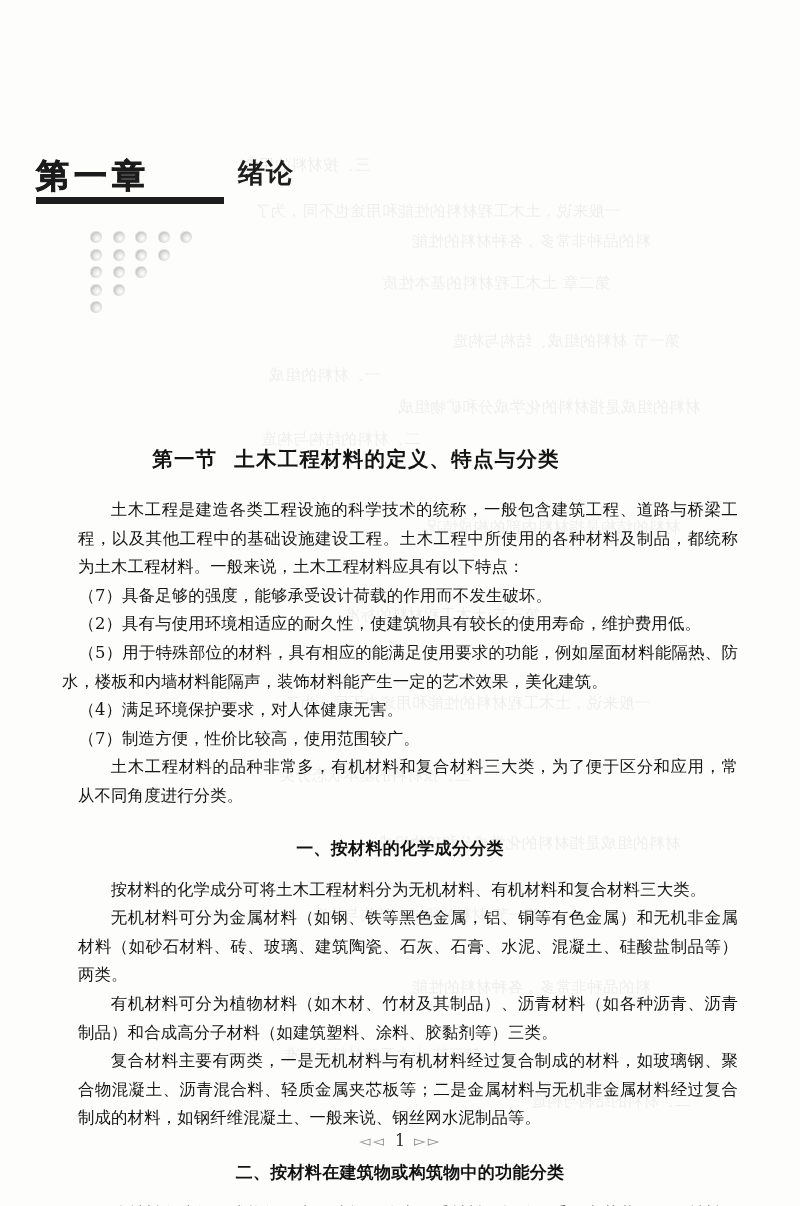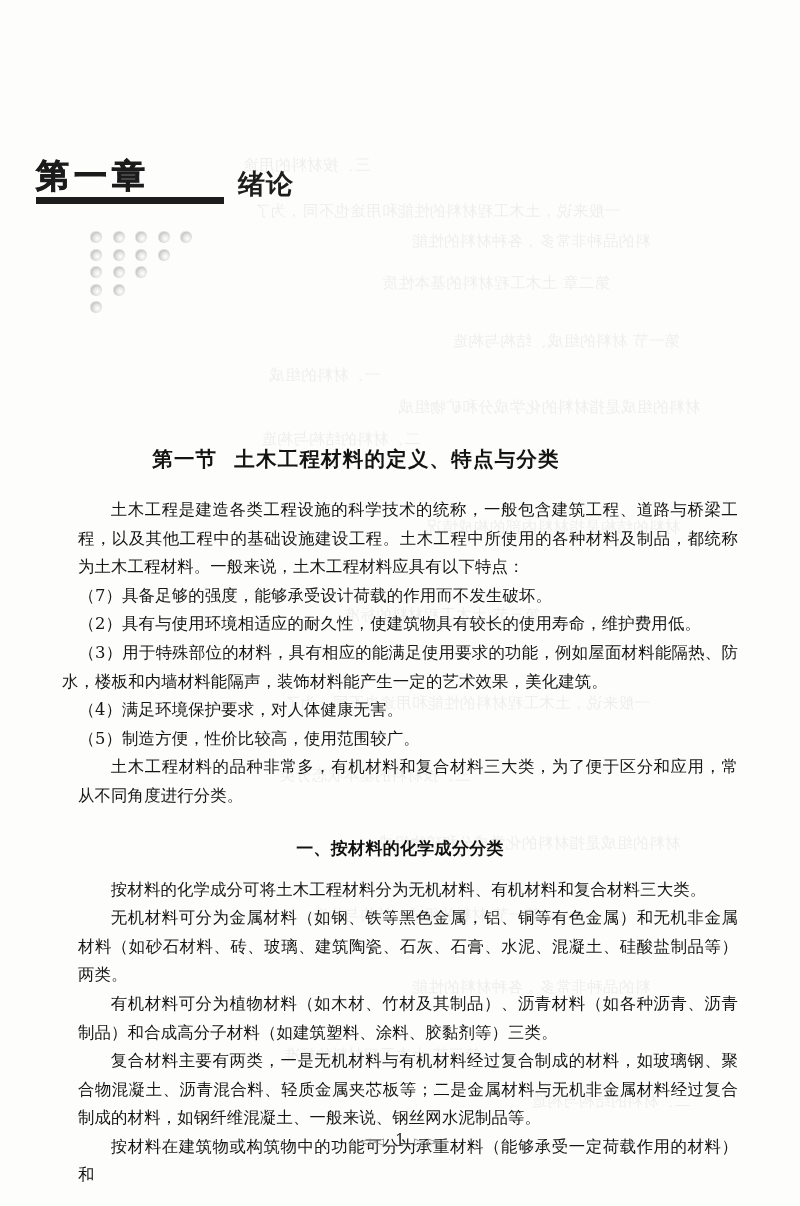--- a/index.html
+++ b/index.html
@@ -36,21 +36,20 @@
     position: absolute;
     white-space: nowrap;
   }
 
   
   .chapter {
     position: absolute;
     left: 36px;
     top: 158px;
     display: flex;
-    align-items: flex-end;
   }
   .chapter-num-wrap {
     display: inline-block;
   }
   .chapter-num {
     font-family: "DejaVu Sans", "Liberation Sans", sans-serif;
     font-weight: bold;
     font-size: 33px;
     line-height: 36px;
     letter-spacing: 5px;
@@ -226,33 +225,34 @@
   <div class="section-title">
     <span class="sec-no">第一节</span><span>土木工程材料的定义、特点与分类</span>
   </div>
 
   <div class="body">
 
     <p class="para indent">土木工程是建造各类工程设施的科学技术的统称，一般包含建筑工程、道路与桥梁工程，以及其他工程中的基础设施建设工程。土木工程中所使用的各种材料及制品，都统称为土木工程材料。一般来说，土木工程材料应具有以下特点：</p>
 
     <p class="para hang">（7）具备足够的强度，能够承受设计荷载的作用而不发生破坏。</p>
     <p class="para hang">（2）具有与使用环境相适应的耐久性，使建筑物具有较长的使用寿命，维护费用低。</p>
-    <p class="para hang">（3）用于特殊部位的材料，具有相应的能满足使用要求的功能，例如屋面材料能隔热、防水，楼板和内墙材料能隔声，装饰材料能产生一定的艺术效果，美化建筑。</p>
+    <p class="para hang">（5）用于特殊部位的材料，具有相应的能满足使用要求的功能，例如屋面材料能隔热、防水，楼板和内墙材料能隔声，装饰材料能产生一定的艺术效果，美化建筑。</p>
     <p class="para hang">（4）满足环境保护要求，对人体健康无害。</p>
-    <p class="para hang">（5）制造方便，性价比较高，使用范围较广。</p>
+    <p class="para hang">（7）制造方便，性价比较高，使用范围较广。</p>
 
     <p class="para indent">土木工程材料的品种非常多，有机材料和复合材料三大类，为了便于区分和应用，常从不同角度进行分类。</p>
 
     <h3 class="sub-head sp-before-1 sp-after-1">一、按材料的化学成分分类</h3>
 
     <p class="para indent">按材料的化学成分可将土木工程材料分为无机材料、有机材料和复合材料三大类。</p>
     <p class="para indent">无机材料可分为金属材料（如钢、铁等黑色金属，铝、铜等有色金属）和无机非金属材料（如砂石材料、砖、玻璃、建筑陶瓷、石灰、石膏、水泥、混凝土、硅酸盐制品等）两类。</p>
     <p class="para indent">有机材料可分为植物材料（如木材、竹材及其制品）、沥青材料（如各种沥青、沥青制品）和合成高分子材料（如建筑塑料、涂料、胶黏剂等）三类。</p>
     <p class="para indent">复合材料主要有两类，一是无机材料与有机材料经过复合制成的材料，如玻璃钢、聚合物混凝土、沥青混合料、轻质金属夹芯板等；二是金属材料与无机非金属材料经过复合制成的材料，如钢纤维混凝土、一般来说、钢丝网水泥制品等。</p>
 
+    <h3 class="sub-head sp-before-2 sp-after-2">二、按材料在建筑物或构筑物中的功能分类</h3>
 
     <p class="para indent">按材料在建筑物或构筑物中的功能可分为承重材料（能够承受一定荷载作用的材料）和</p>
   </div>
 
   <div class="footer">
     <span>◅◅</span><span class="pg">1</span><span>▻▻</span>
   </div>
 
 </div>
 

